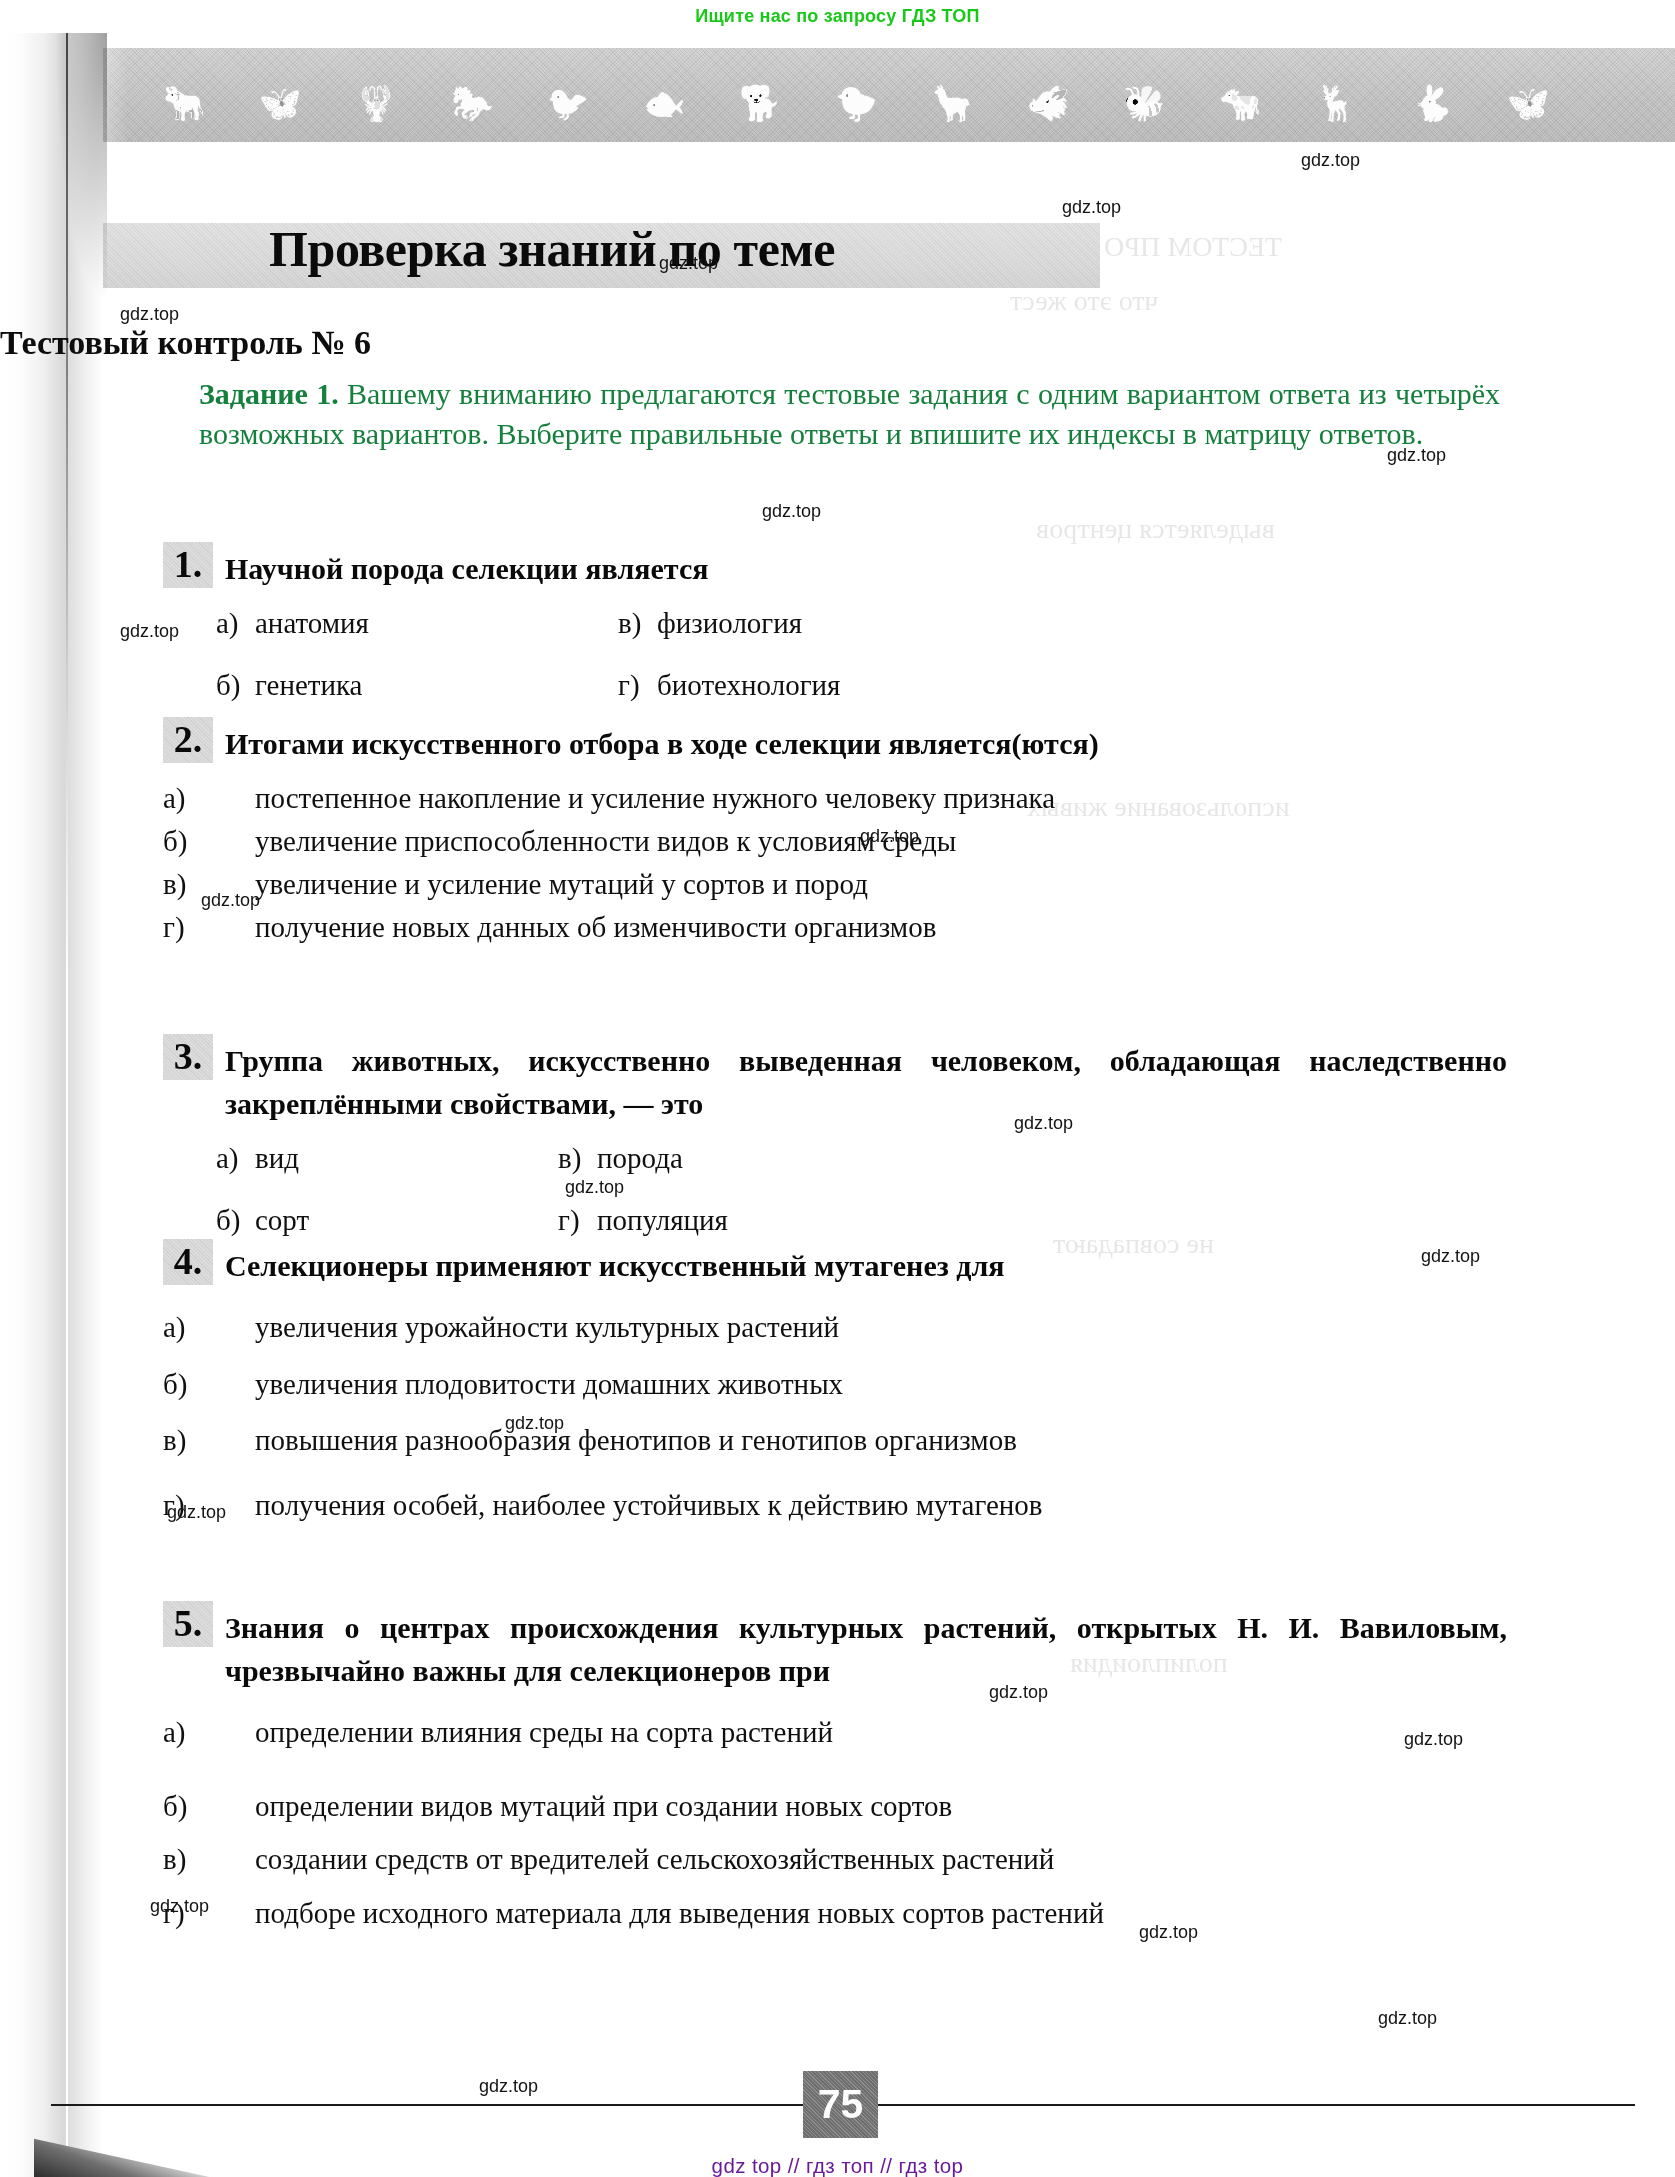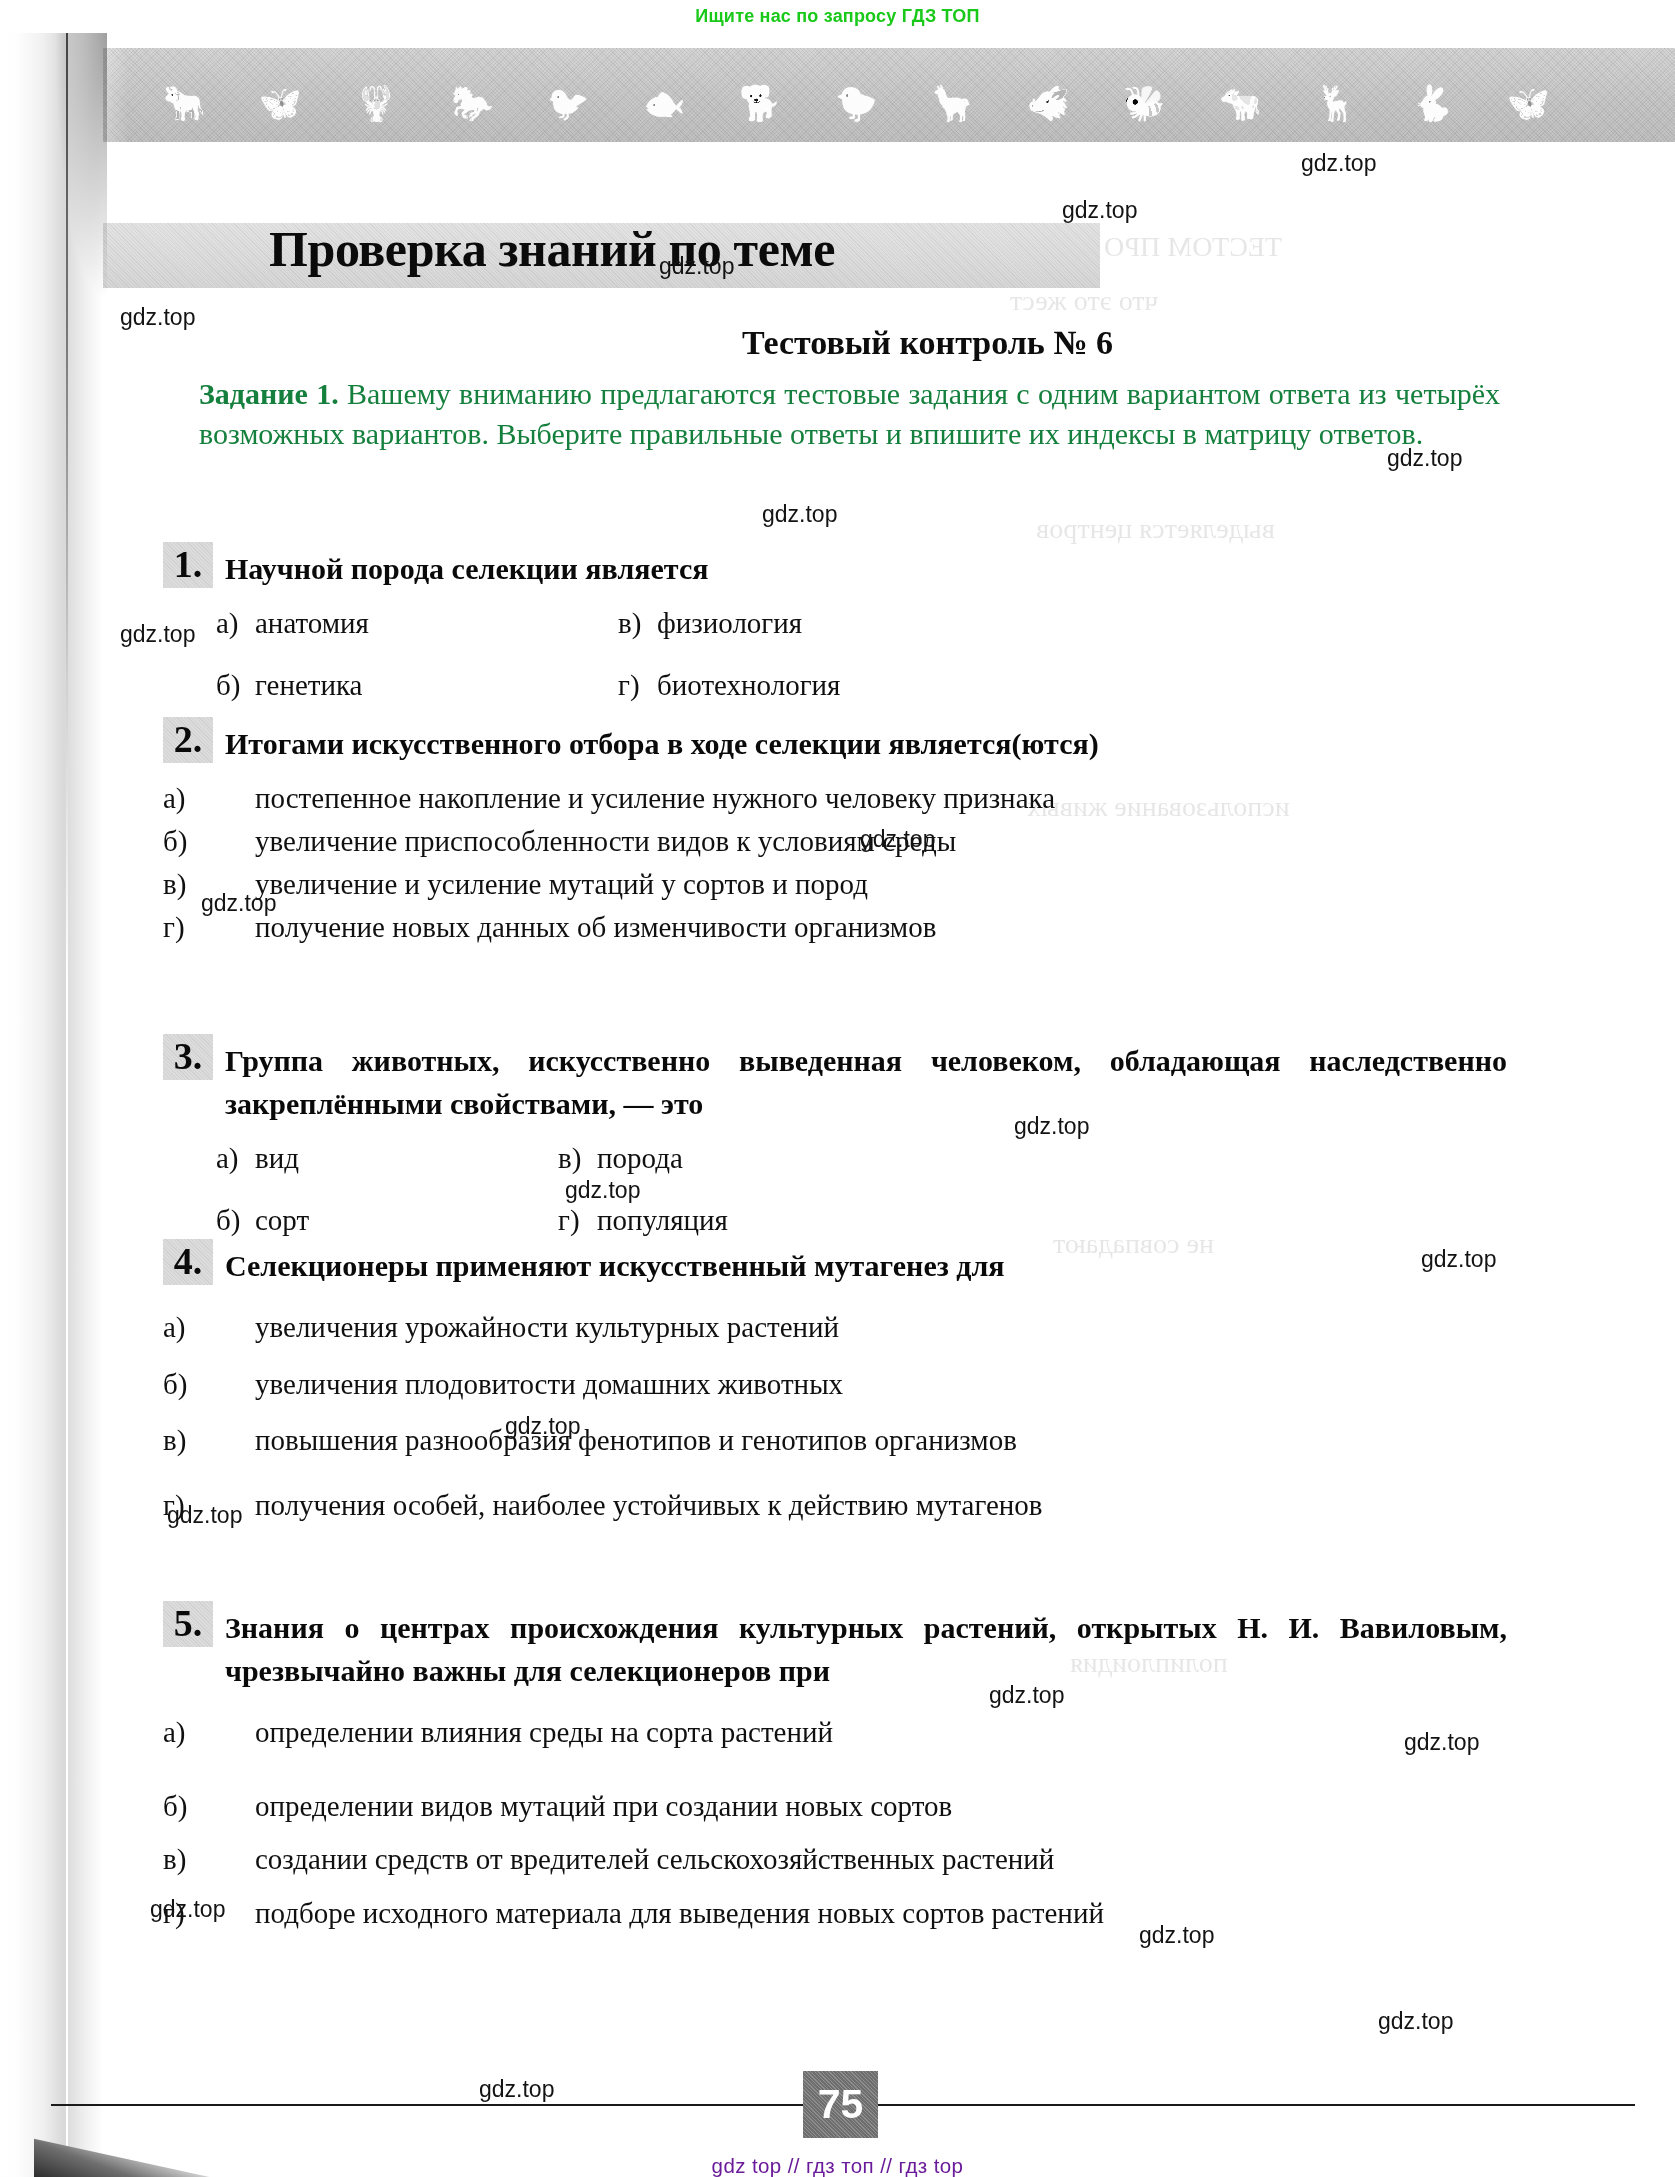--- a/index.html
+++ b/index.html
@@ -90,21 +90,21 @@
   .page-title{
     position:absolute; top:187px; left:0; width:1104px;
     text-align:center;
     font-size:50px; font-weight:700; color:#0b0b0b;
     letter-spacing:-0.4px;
     z-index:9;
   }
 
   .subtitle{
     position:absolute; top:291px; left:0; width:1113px;
-    text-align:right;
+    text-align:left;
     font-size:34px; font-weight:700; color:#0d0d0d;
     z-index:9;
   }
 
   
   .content{
     position:absolute; top:0; left:0; width:1675px; height:2145px;
     z-index:10;
   }
   .task-intro{
@@ -173,21 +173,21 @@
     position:absolute; left:0; top:2121px; width:1675px;
     text-align:center; z-index:13;
     font-family:"Liberation Sans", sans-serif;
     font-size:20.5px; color:#6a1b9a; letter-spacing:0.4px;
   }
 
   
   .wm{
     position:absolute; z-index:30;
     font-family:"Liberation Sans", sans-serif;
-    color:#131313; font-size:23px; white-space:nowrap;
+    color:#131313; font-size:18px; white-space:nowrap;
     pointer-events:none;
   }
 
   
   .bleed{
     position:absolute; z-index:2;
     font-family:"Liberation Serif", serif;
     color:rgba(60,60,60,.13);
     font-size:28px; line-height:41px;
     transform:scaleX(-1);

